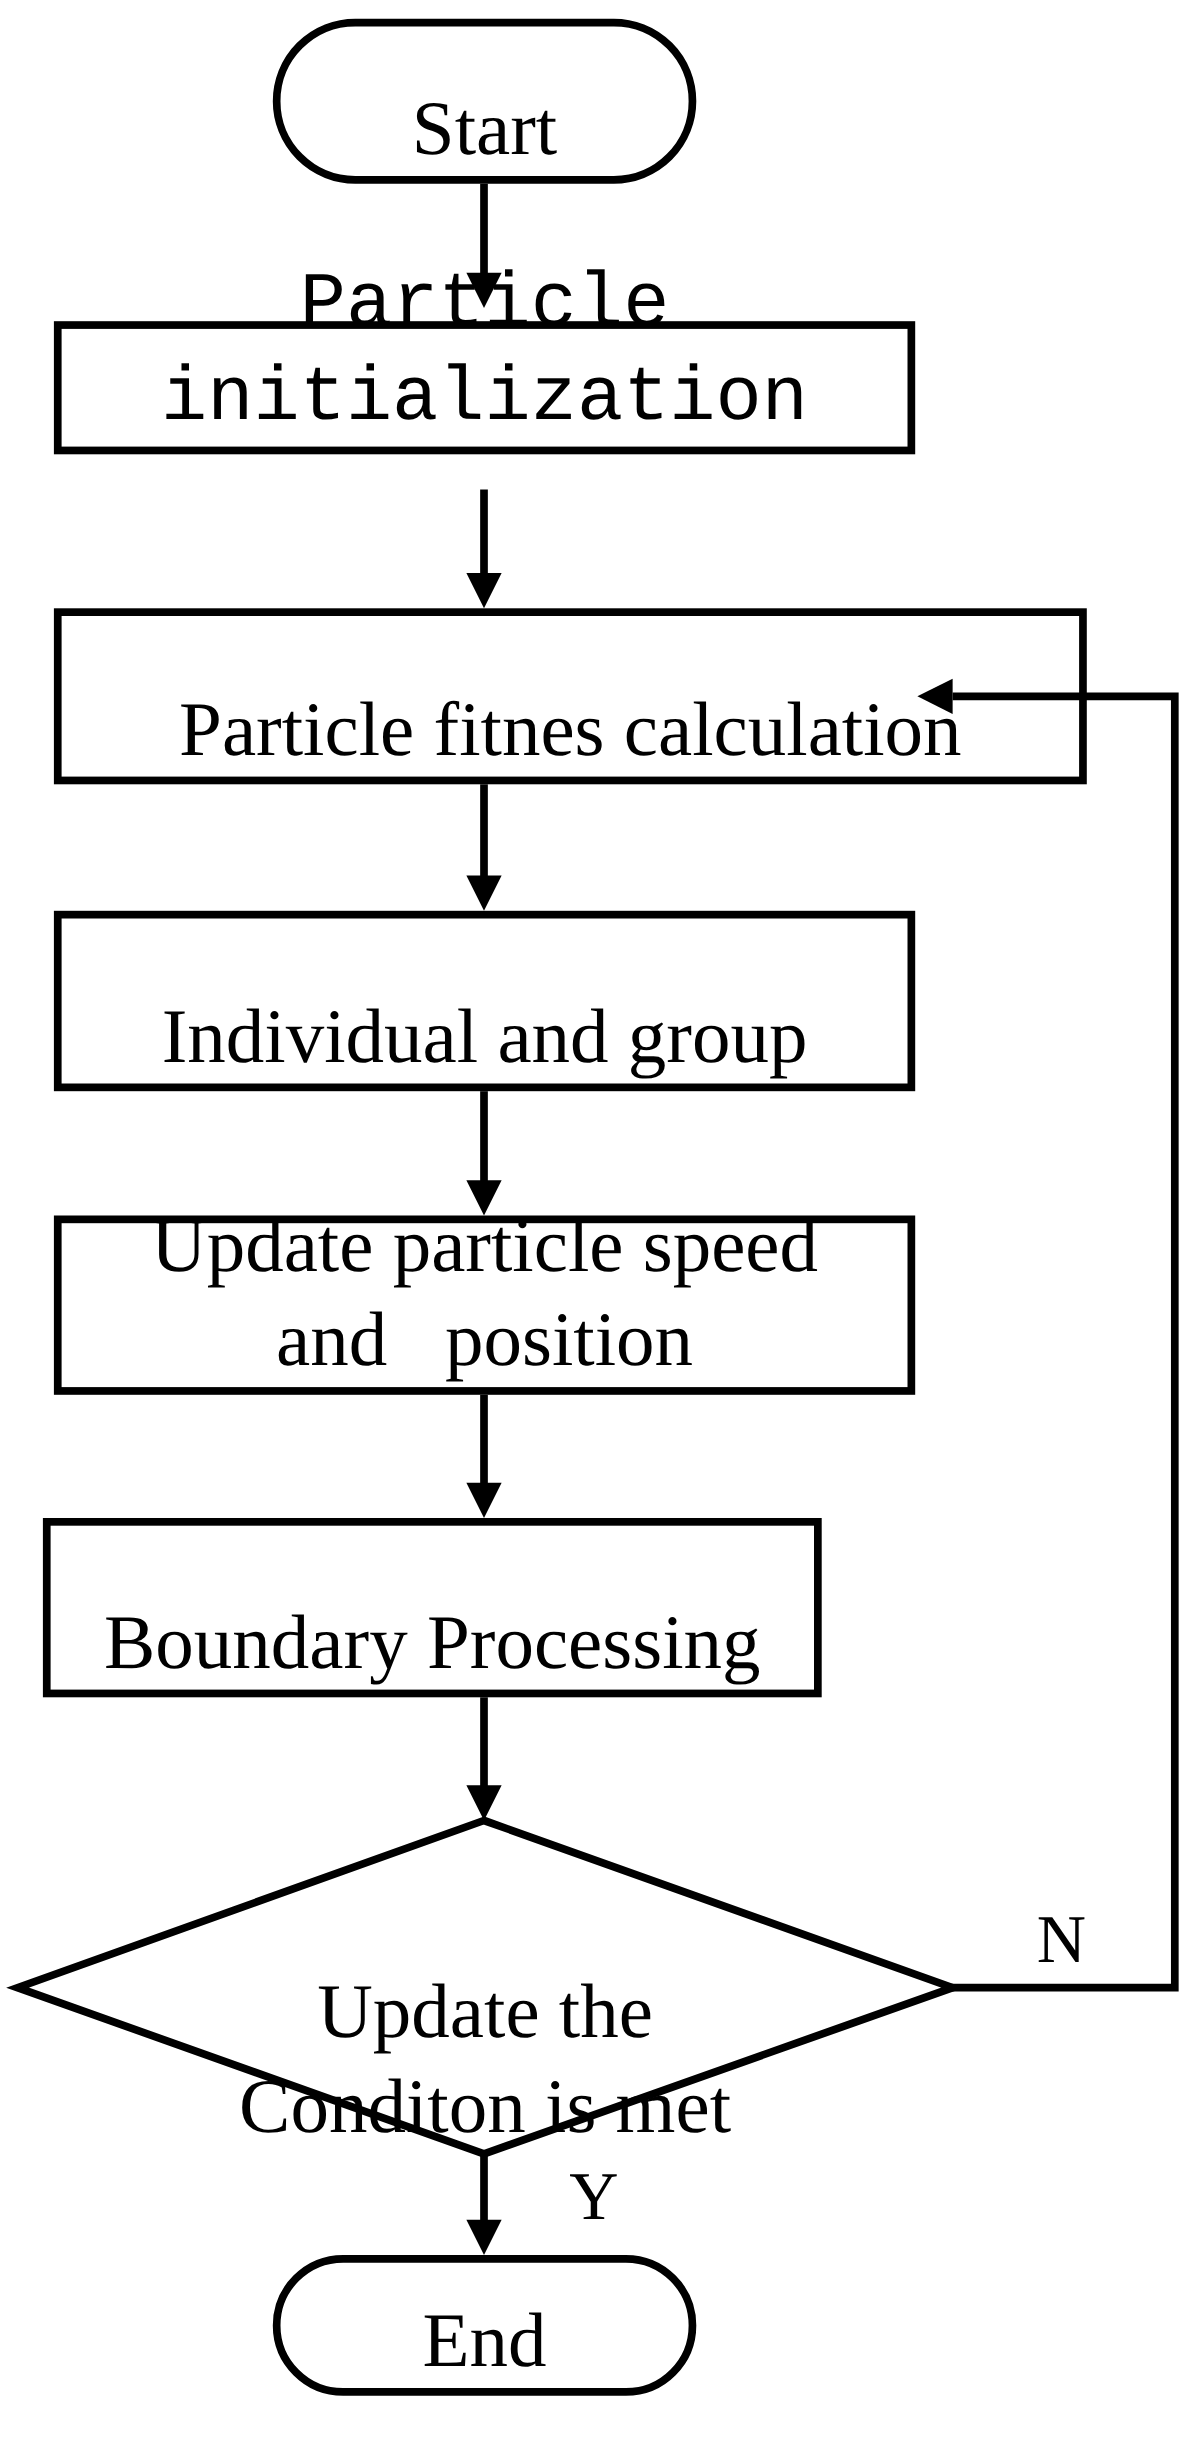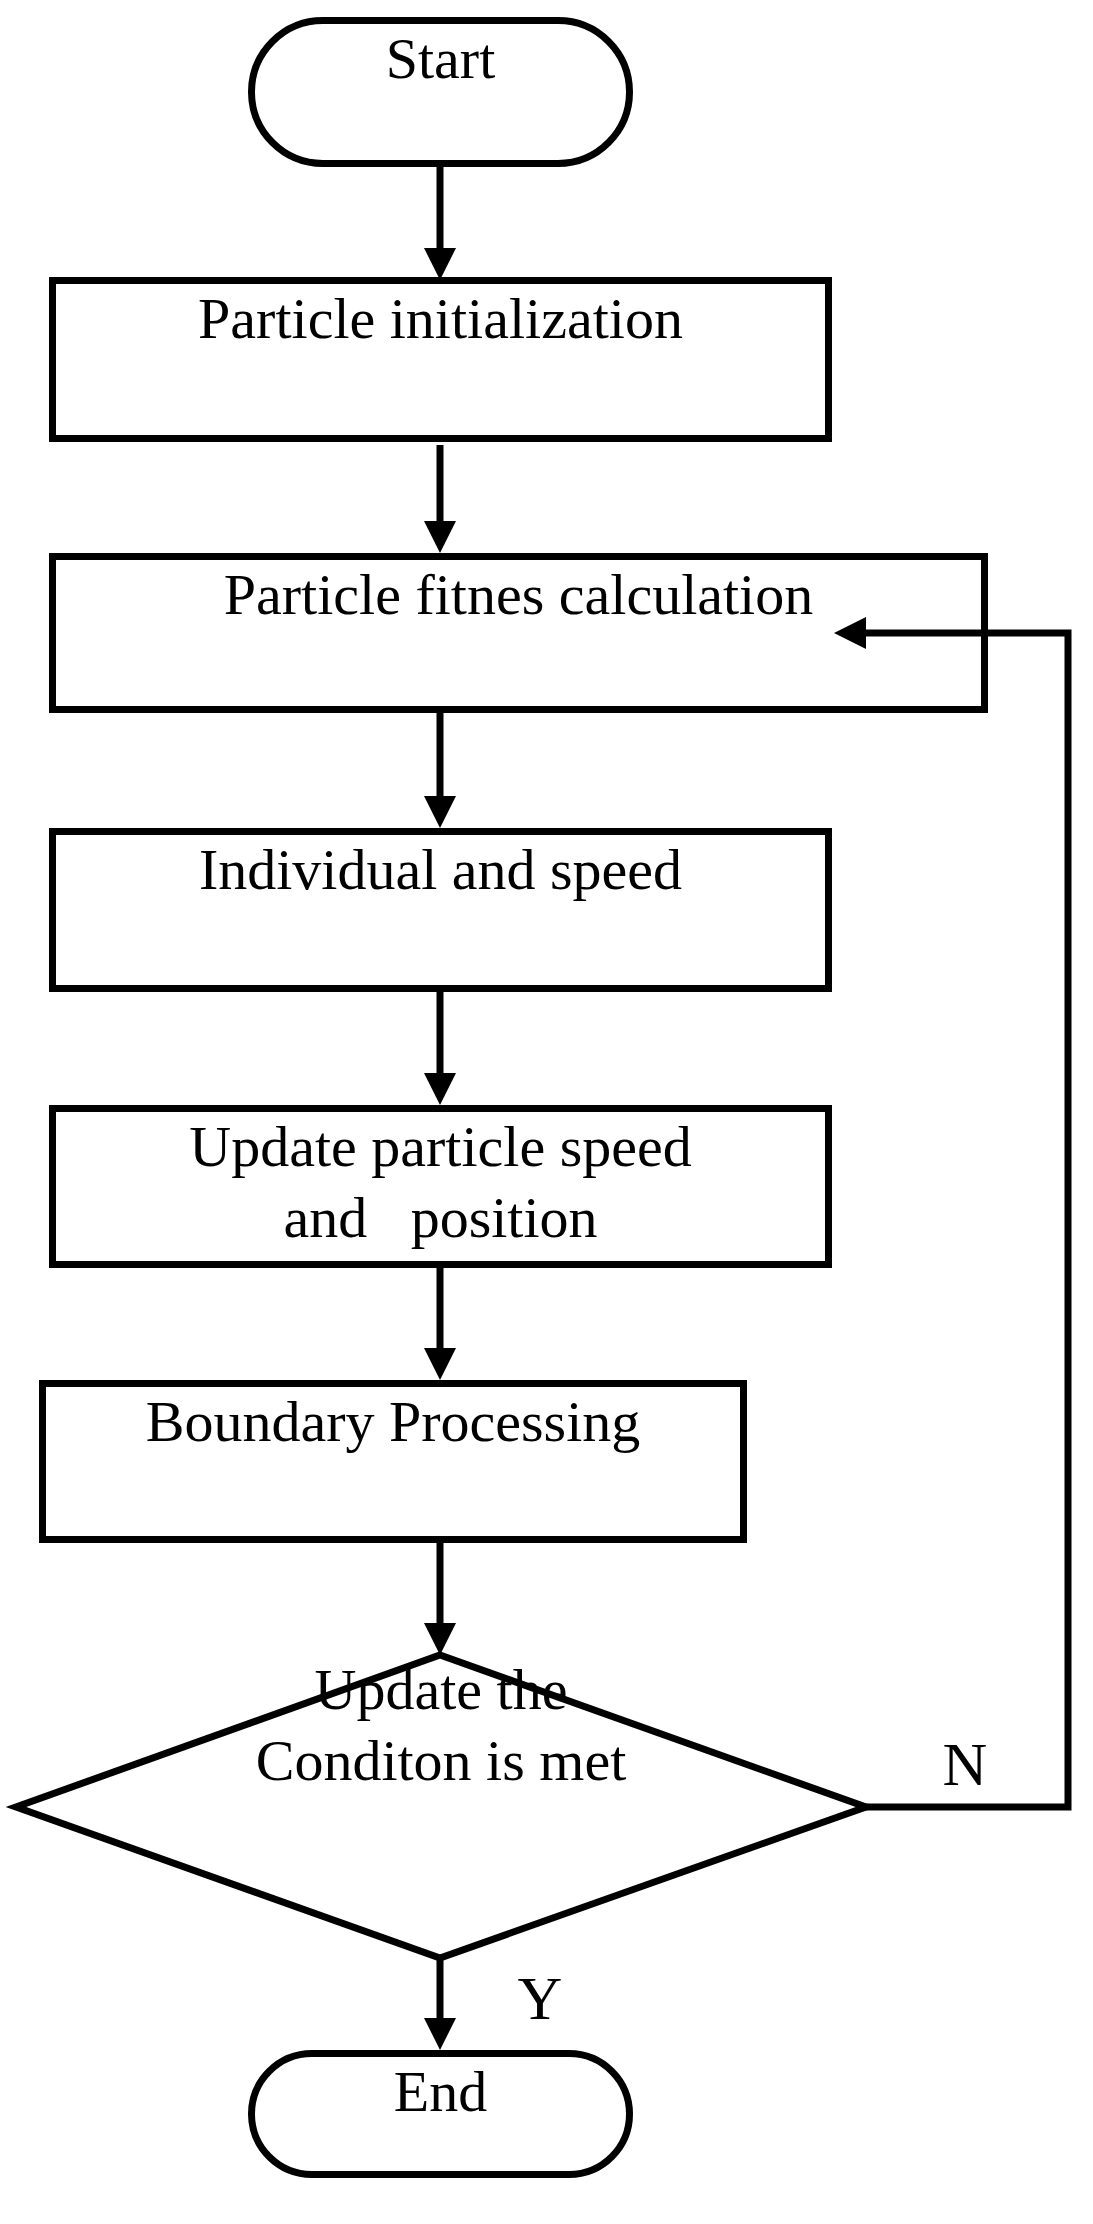--- a/index.html
+++ b/index.html
@@ -3,22 +3,22 @@
 <meta charset="utf-8">
 <style>
   html,body{margin:0;padding:0;background:#ffffff;}
   .canvas{
     position:relative;width:1093px;height:2224px;background:#ffffff;
     font-family:"Liberation Serif","DejaVu Serif",serif;color:#000;overflow:hidden;
   }
   svg.connectors{position:absolute;left:0;top:0;width:1093px;height:2224px;}
   .node{
     position:absolute;box-sizing:border-box;border:7px solid #000;background:transparent;
-    display:flex;align-items:flex-start;justify-content:center;
-    text-align:center;font-size:58px;line-height:1.22;
+    display:flex;align-items:flex-end;justify-content:center;
+    text-align:center;font-size:70px;line-height:1.22;
   }
   .stadium{border-radius:80px;}
   .plain{border:none;background:transparent;}
   .branch{
     position:absolute;font-size:62px;transform:translate(-50%,-50%);
     background:transparent;
   }
   .pre{white-space:pre;}
   .stack{display:flex;flex-direction:column;align-items:center;}
 </style>
@@ -63,31 +63,31 @@
       <polygon points="440,2050 424,2018 456,2018" fill="#000"></polygon>
     </g>
 
     <polygon points="440,1655 866,1807 440,1958 16,1807" fill="#ffffff" stroke="#000" stroke-width="7"></polygon>
   </svg>
 
   <div class="node stadium" style="left:248px;top:17px;width:385px;height:150px;">
     <span>Start</span>
   </div>
 
-  <div class="node" style="left:49px;top:277px;width:783px;height:165px;">
+  <div class="node" style="left:49px;top:292px;width:783px;height:121px;font-family:Liberation Mono, monospace;">
     <span>Particle initialization</span>
   </div>
 
   <div class="node" style="left:49px;top:553px;width:939px;height:160px;">
     <span>Particle fitnes calculation</span>
   </div>
 
   <div class="node" style="left:49px;top:828px;width:783px;height:164px;">
     <span class="stack">
-      <span class="pre">Individual and speed</span>
+      <span class="pre">Individual and group</span>
     </span>
   </div>
 
   <div class="node" style="left:49px;top:1105px;width:783px;height:163px;">
     <span class="stack">
       <span class="pre">Update particle speed</span>
       <span class="pre">and   position</span>
     </span>
   </div>
 

